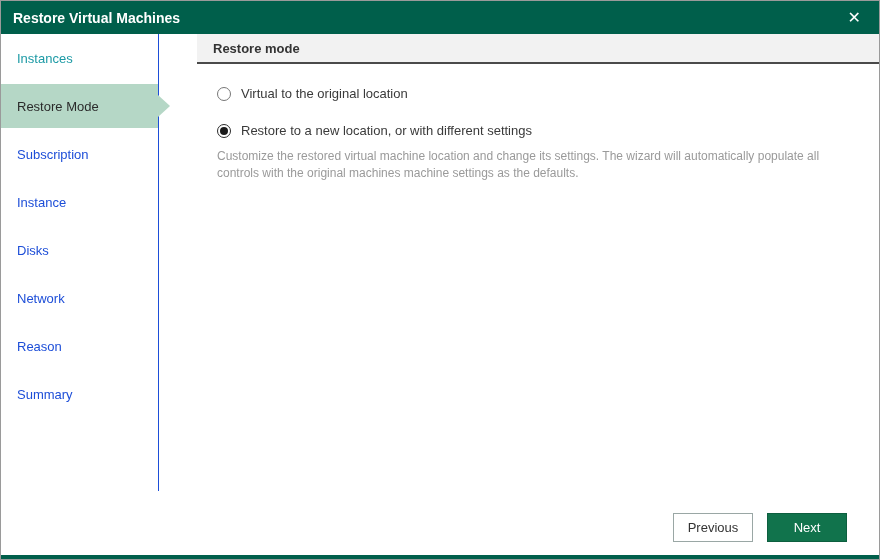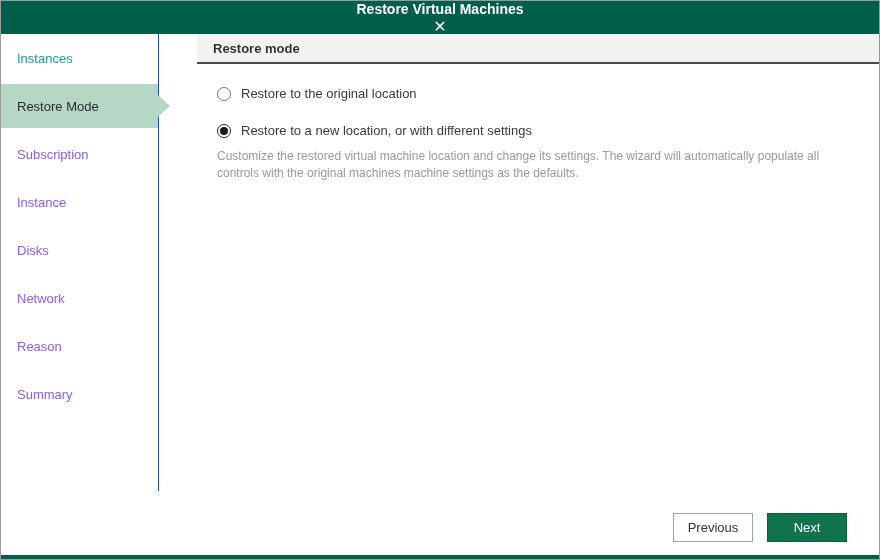--- a/index.html
+++ b/index.html
@@ -1,25 +1,25 @@
 <!DOCTYPE html>
 <html><head>
 <meta charset="utf-8">
 <style>
   html,body{margin:0;padding:0;background:#d8d8d8;font-family:"Liberation Sans","DejaVu Sans",sans-serif;}
   .window{position:relative;width:880px;height:560px;background:#ffffff;border:1px solid #9a9a9a;box-sizing:border-box;overflow:hidden;}
 
   
-  .titlebar{position:absolute;left:0;top:0;width:100%;height:33px;background:#005f4b;display:flex;align-items:center;box-sizing:border-box;padding:0 12px;flex-direction:column;}
+  .titlebar{position:absolute;left:0;top:0;width:100%;height:33px;background:#005f4b;display:flex;align-items:center;box-sizing:border-box;padding:0 12px;}
   .titlebar .title{color:#ffffff;font-size:14px;font-weight:bold;flex:1;}
   .titlebar .close{color:#ffffff;font-size:16px;cursor:pointer;line-height:1;padding:2px 6px;}
 
   
   .sidebar{position:absolute;left:0;top:33px;width:158px;height:457px;background:#ffffff;border-right:1px solid #1d4ed8;box-sizing:border-box;}
-  .side-item{position:relative;height:48px;display:flex;align-items:center;padding-left:16px;font-size:13px;color:#8b5cf6;cursor:pointer;}
+  .side-item{position:relative;height:48px;display:flex;align-items:center;padding-left:16px;font-size:13px;color:#1d4ed8;cursor:pointer;}
   .side-item.done{color:#1c9aa5;}
   .side-item.active{background:#b5d7c6;color:#2b2b2b;height:44px;margin:2px 0;}
   .side-item.active .arrow{position:absolute;right:-12px;top:50%;transform:translateY(-50%);width:0;height:0;border-top:11px solid transparent;border-bottom:11px solid transparent;border-left:12px solid #b5d7c6;}
 
   
   .content{position:absolute;left:196px;top:33px;width:684px;height:457px;background:#ffffff;box-sizing:border-box;}
   .content-header{height:30px;background:#f2f2f2;display:flex;align-items:center;padding-left:16px;font-size:13px;font-weight:bold;color:#333333;border-bottom:2px solid #4a4a4a;box-sizing:border-box;margin-right:2px;}
 
   .options{padding:22px 20px 0 20px;}
   .option{margin-bottom:22px;}
@@ -79,21 +79,21 @@
   </div>
 
   <div class="content">
     <div class="content-header">Restore mode</div>
 
     <div class="options">
 
       <div class="option">
         <div class="option-row">
           <span class="radio"></span>
-          <span class="option-label">Restore to the original location</span>
+          <span class="option-label">Virtual to the original location</span>
         </div>
       </div>
 
       <div class="option">
         <div class="option-row">
           <span class="radio selected"></span>
           <span class="option-label">Restore to a new location, or with different settings</span>
         </div>
         <p class="option-desc">Customize the restored virtual machine location and change its settings. The wizard will automatically populate all controls with the original machines machine settings as the defaults.</p>
       </div>

